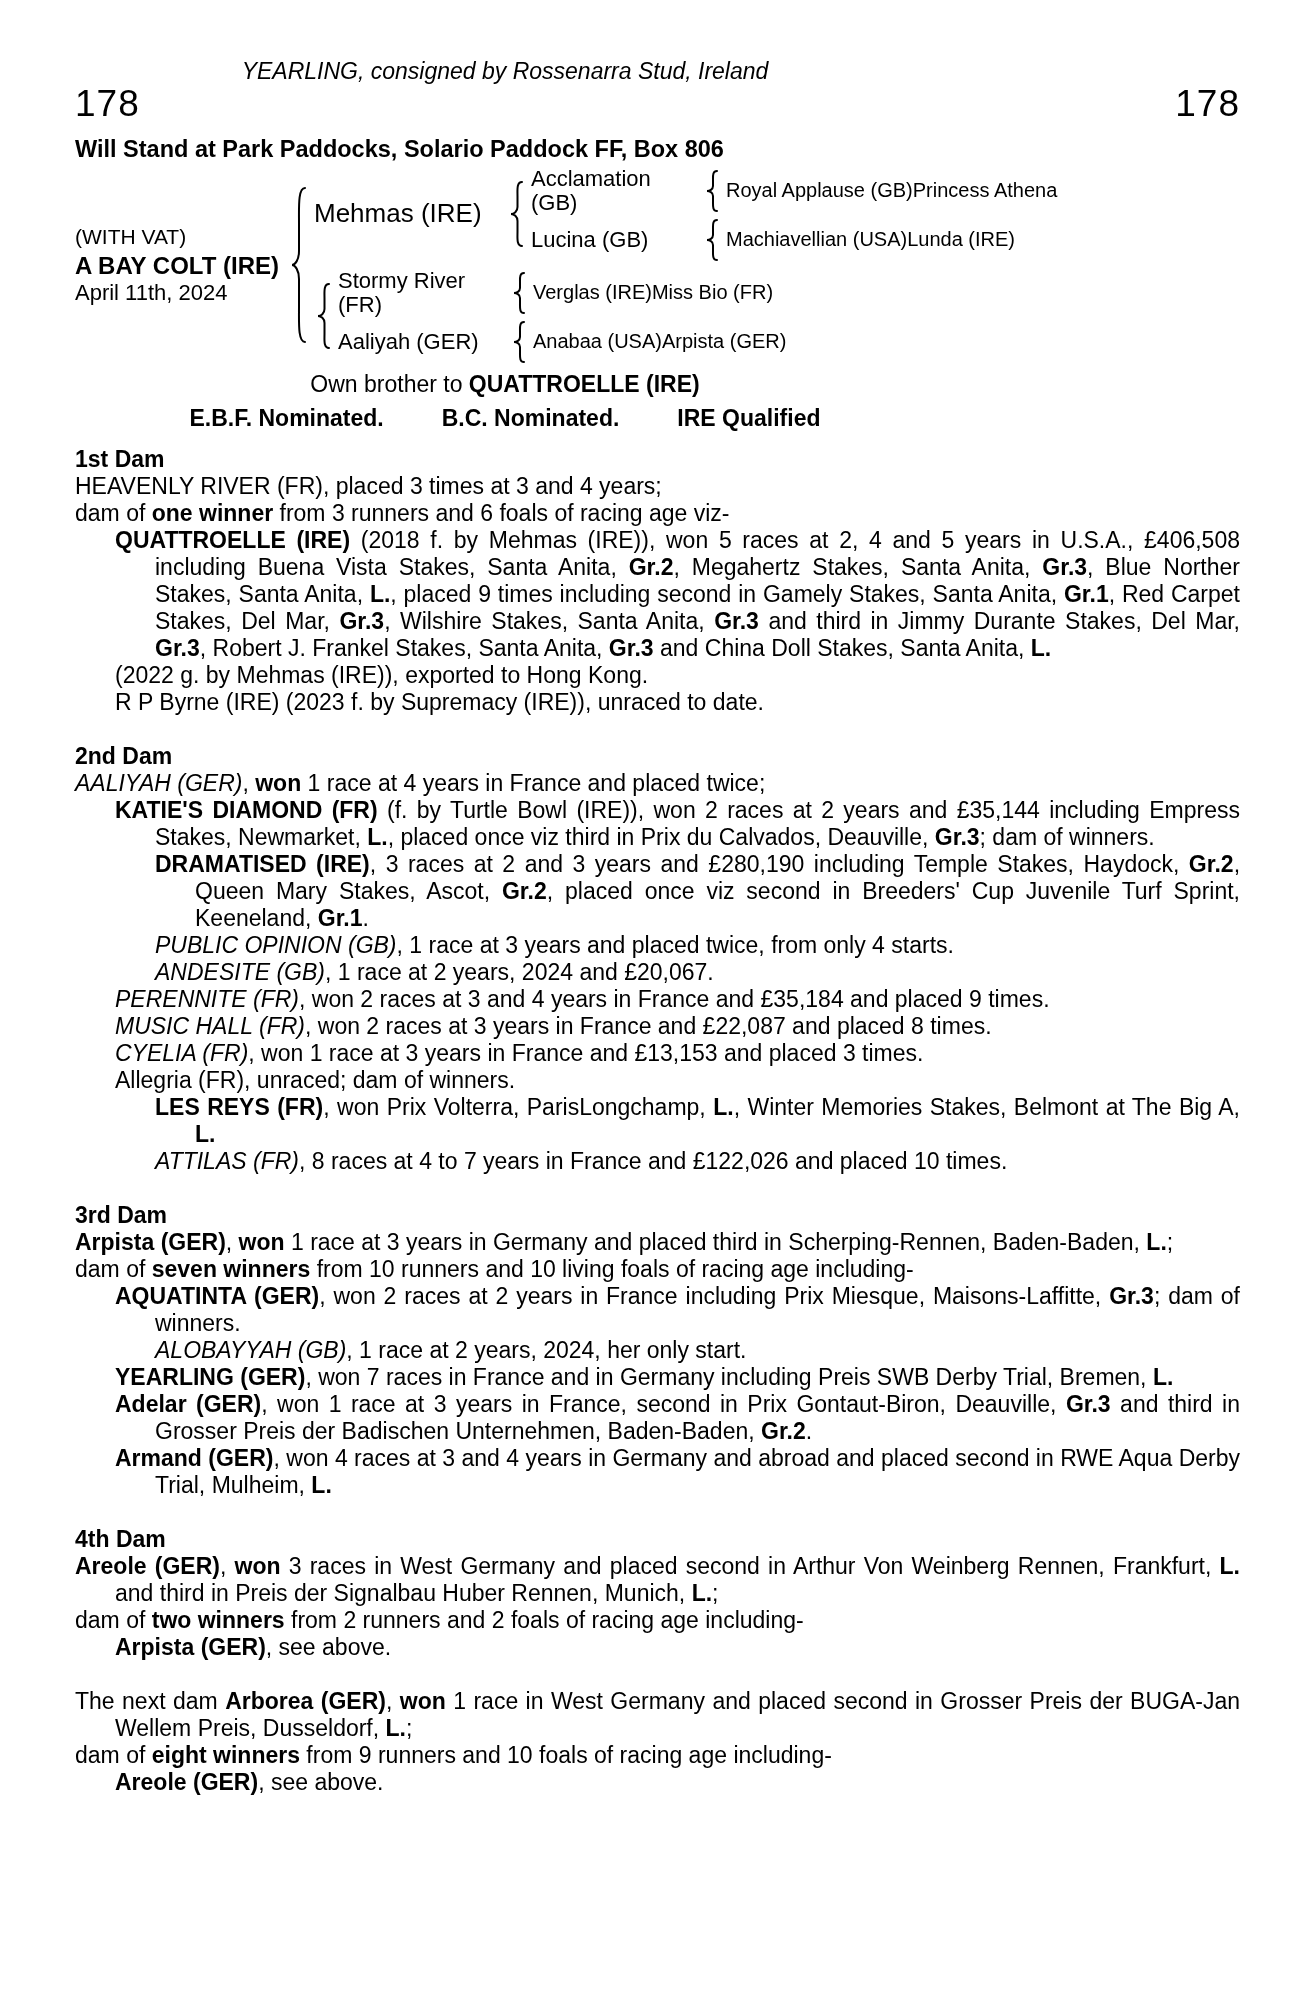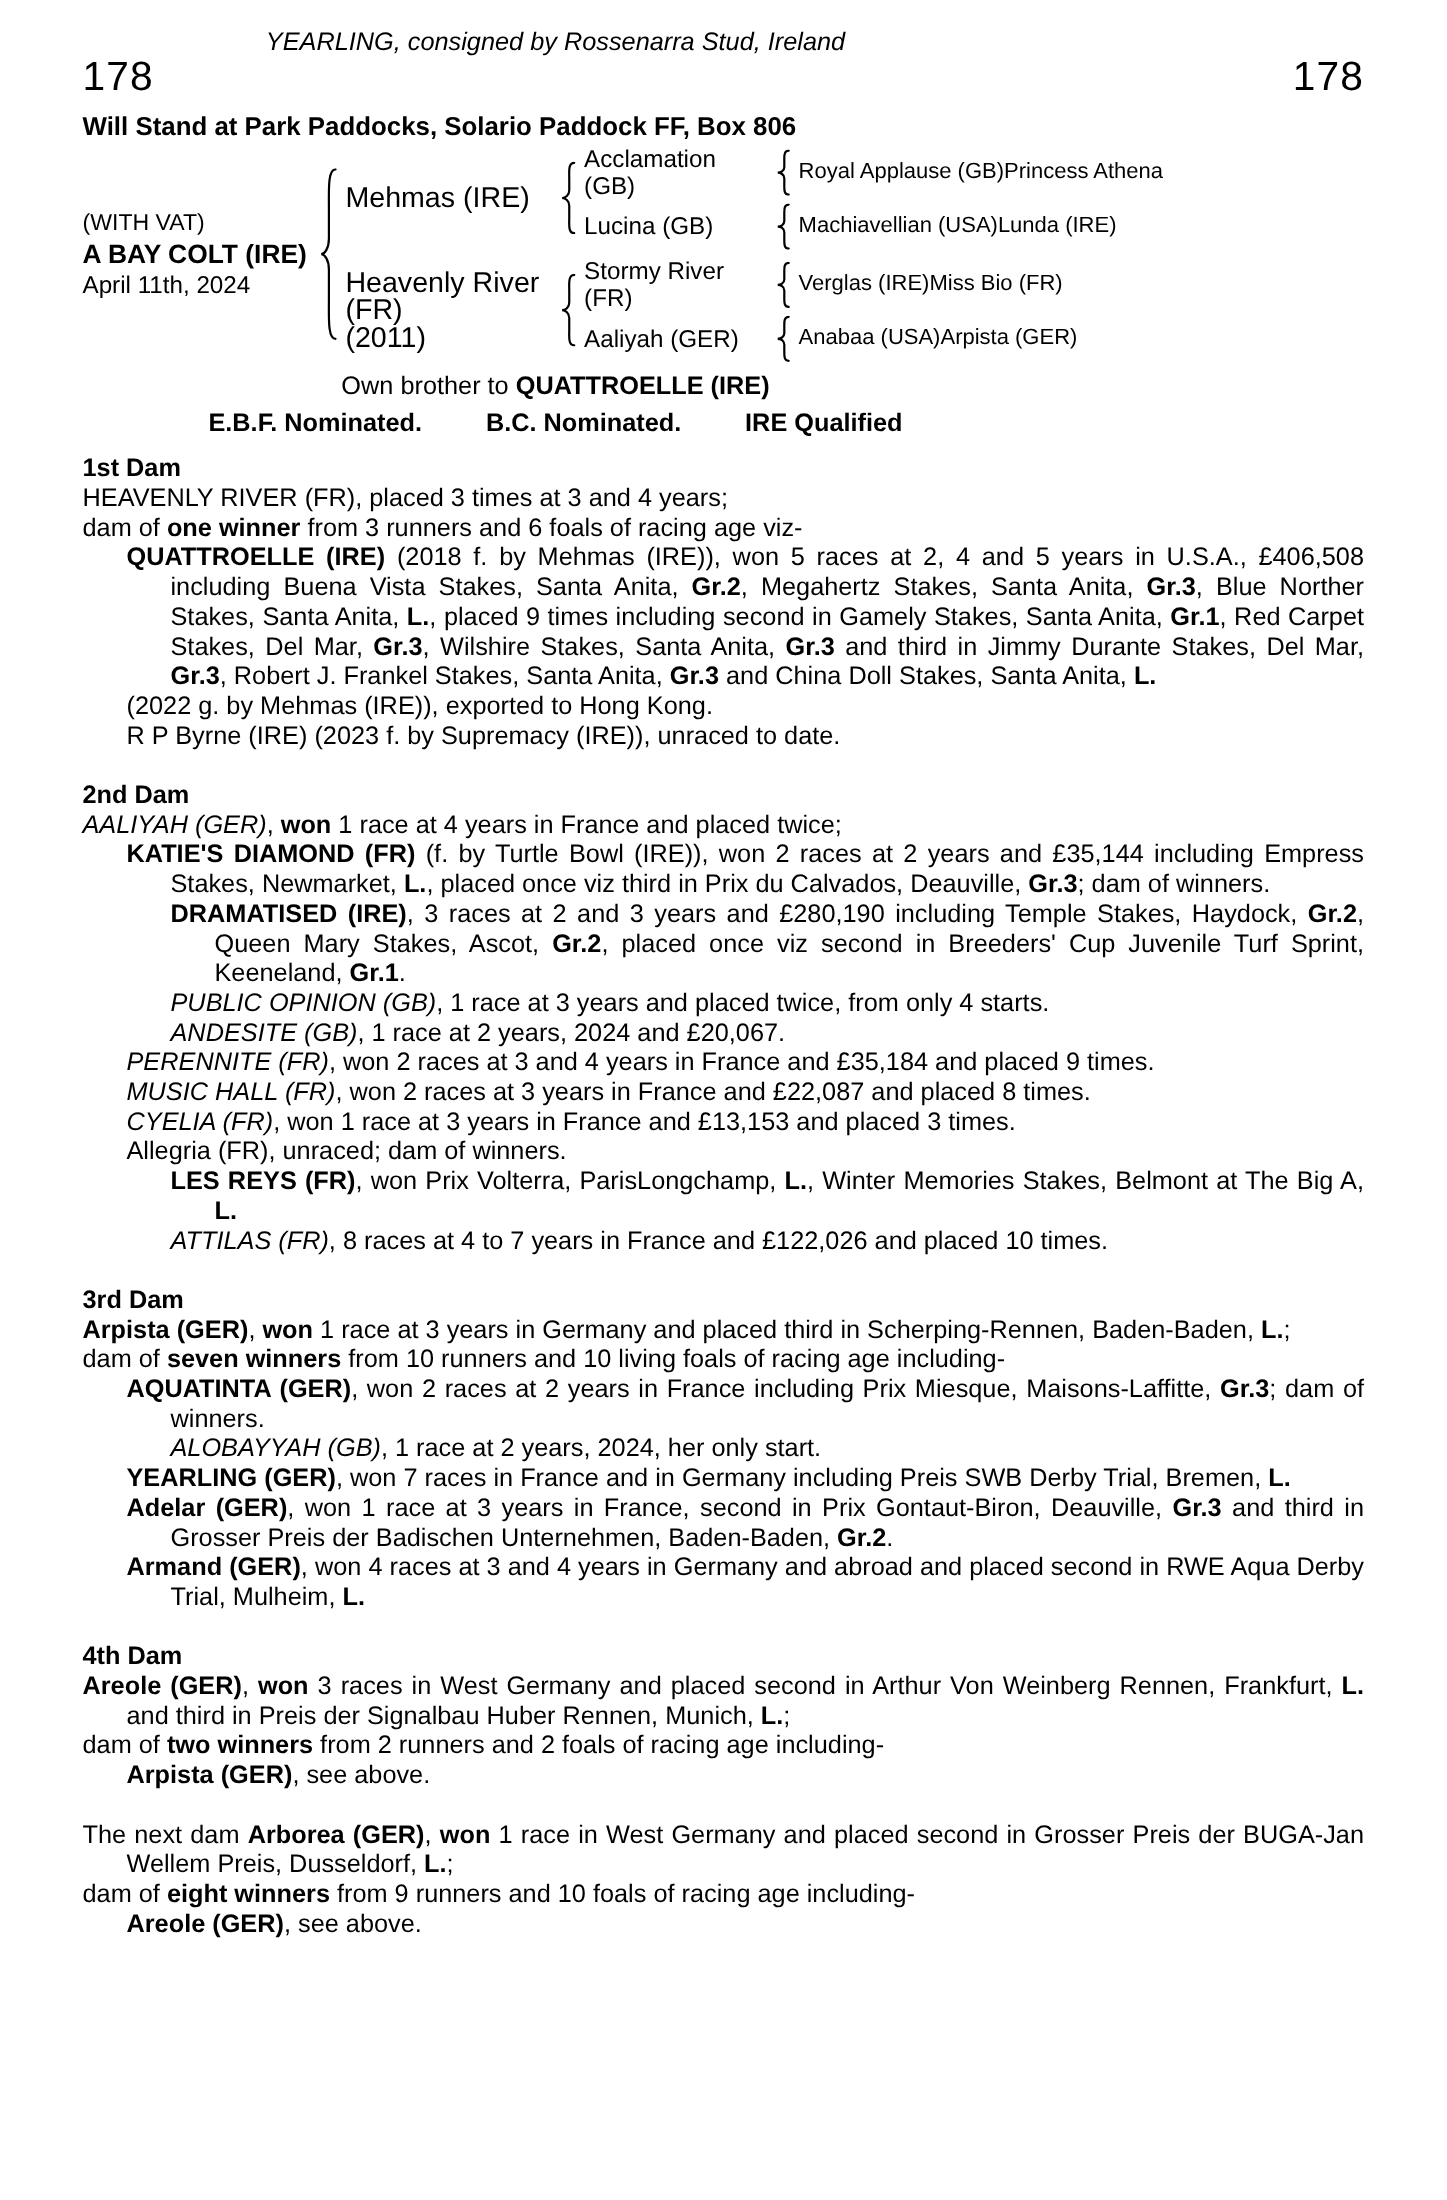--- a/index.html
+++ b/index.html
@@ -3,21 +3,21 @@
 <meta charset="utf-8">
 <style>
   html, body { margin: 0; padding: 0; }
   body {
     width: 1315px; height: 2000px;
     background: #ffffff; color: #000;
     font-family: "Liberation Sans", "DejaVu Sans", sans-serif;
     font-size: 23px; line-height: 27px;
     overflow: hidden;
   }
-  .page { box-sizing: border-box; padding: 24px 75px 0 75px; }
+  .page { box-sizing: border-box; padding: 58px 75px 0 75px; }
 
   
   .consign-line { width: 860px; text-align: center; font-style: italic; font-size: 23px; }
   .lot-row { display: flex; justify-content: space-between; align-items: flex-end; margin-top: 0px; }
   .lot-number { font-size: 37px; font-weight: normal; line-height: 1.05; letter-spacing: 1px; }
   .stand-line { font-weight: bold; font-size: 23.5px; margin-top: 12px; }
 
   
   .pedigree { display: flex; align-items: center; margin-top: 4px; }
   .ped-left { width: 213px; flex: 0 0 auto; }
@@ -97,24 +97,20 @@
             </svg>
             <div class="gen3">
               <div>Machiavellian (USA)</div>
               <div>Lunda (IRE)</div>
             </div>
           </div>
         </div>
       </div>
 
       <div class="branch">
-        <div class="g1cell">
-          <div>Heavenly River (FR)</div>
-          <div>(2011)</div>
-        </div>
         <svg class="brace" width="15" height="66" viewBox="0 0 15 66">
           <path d="M13 1 C7.5 1 8.5 9 8.5 15 L8.5 26 C8.5 30.5 5 33 2 33 C5 33 8.5 35.5 8.5 40 L8.5 51 C8.5 57 7.5 65 13 65" fill="none" stroke="#000" stroke-width="2" stroke-linecap="round"></path>
         </svg>
         <div class="gen2">
           <div class="sub">
             <div class="g2cell">Stormy River (FR)</div>
             <svg class="brace" width="14" height="42" viewBox="0 0 14 42">
               <path d="M12 1 C7.5 1 8 6 8 10 L8 16 C8 19.5 4.5 21 2 21 C4.5 21 8 22.5 8 26 L8 32 C8 36 7.5 41 12 41" fill="none" stroke="#000" stroke-width="2" stroke-linecap="round"></path>
             </svg>
             <div class="gen3">

